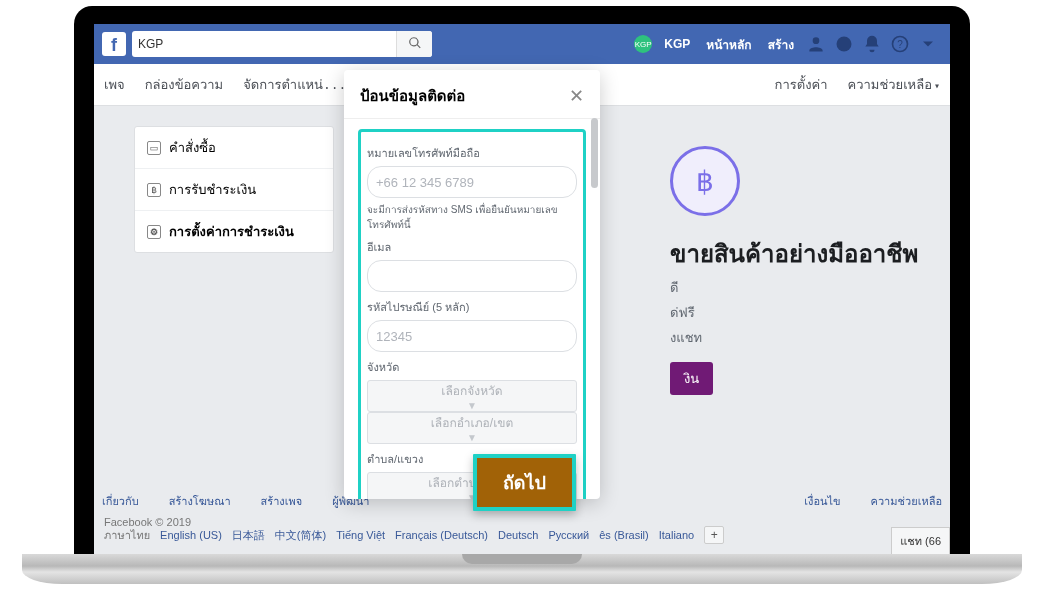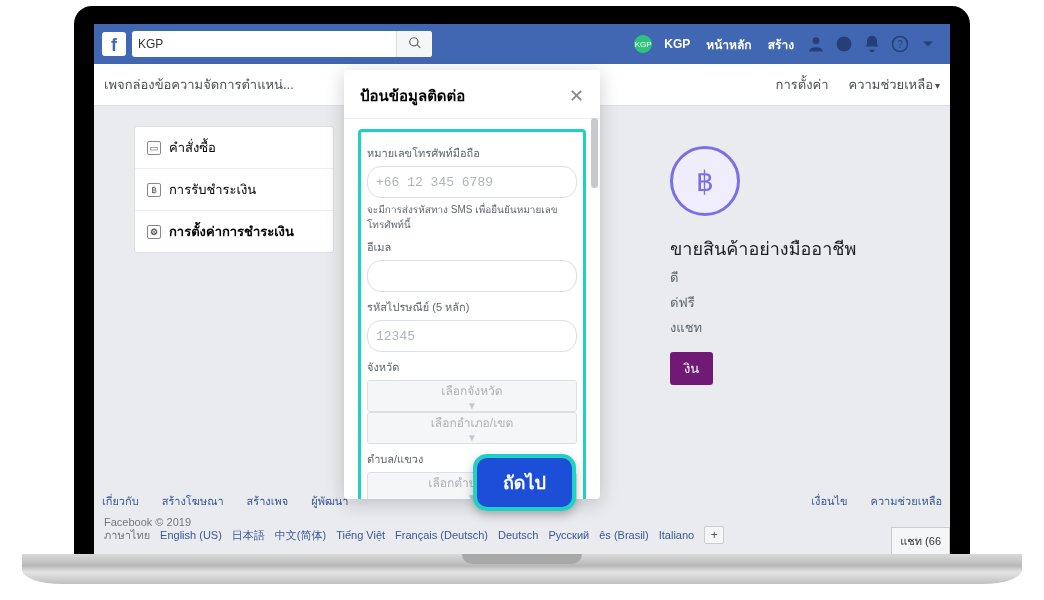--- a/index.html
+++ b/index.html
@@ -93,20 +93,22 @@
 
   
   .subnav {
     height: 42px;
     background:#fff;
     border-bottom:1px solid #dddfe2;
     display:flex; align-items:center;
     padding:16px 10px;
     color:#4b4f56;
     font-size:13px;
+    gap:20px;
+    font-family:Liberation Mono, monospace;
   }
   .subnav .right { margin-left:auto; display:flex; gap:20px; align-items:center;}
   .caret { font-size:10px; margin-left:2px; }
 
   
   .page-body {
     position:absolute; top:82px; left:0; right:0; bottom:0;
   }
   .sidebar {
     position:absolute; left:40px; top:20px; width:200px;
@@ -120,26 +122,26 @@
   
   .promo {
     position:absolute; right:30px; top:40px; width:250px;
     color:#1c1e21;
   }
   .promo-circle {
     width:70px; height:70px; border-radius:50%; border:3px solid #7b6fe8;
     background:#f0eefc; display:flex; align-items:center; justify-content:center;
     font-size:28px; color:#7b6fe8; margin-bottom:18px;
   }
-  .promo-title { font-size:18px; font-weight:normal; margin-bottom:0; }
+  .promo-title { font-size:24px; font-weight:bold; margin-bottom:0; }
   .promo-line { font-size:13px; color:#606770; margin:4px 0; }
   .promo-btn { margin-top:10px; background:#701a75; color:#fff; padding:6px 14px; border-radius:3px; font-size:13px; display:inline-block;}
 
   
-  .footer1 { position:absolute; bottom:44px; left:8px; right:8px; font-size:11px; color:#385898; display:flex; gap:23px;}
+  .footer1 { position:absolute; bottom:44px; left:8px; right:8px; font-size:11px; color:#385898; display:flex; gap:30px;}
   .footer1 .gap { flex:1;}
   .copy { position:absolute; bottom:26px; left:10px; font-size:11px; color:#777;}
   .langs { position:absolute; bottom:10px; left:10px; right:90px; font-size:11px; color:#385898; display:flex; gap:10px; align-items:center;}
   .langs .cur { color:#777; }
   .plus { width:20px; height:18px; border:1px solid #ccc; background:#f5f6f7; color:#555; display:flex; align-items:center; justify-content:center; font-size:12px; border-radius:2px;}
   .chat-tab { position:absolute; bottom:0; right:0; background:#f5f6f7; border:1px solid #ccc; border-bottom:none; padding:4px 8px; font-size:11px; color:#333;}
 
   
   .modal {
     position:absolute; top:46px; left:250px; width:256px;
@@ -150,40 +152,40 @@
   .modal-hd { display:flex; align-items:center; padding:14px 16px 10px; border-bottom:1px solid #eee;}
   .modal-hd h3 { font-size:15px; font-weight:bold; flex:1;}
   .modal-x { font-size:18px; color:#888; cursor:pointer; }
   .modal-body { padding:10px 14px 6px; max-height:380px; overflow:hidden; position:relative;}
   .highlight {
     border:3px solid #1fd1c5; border-radius:4px; padding:6px 6px 2px; margin-bottom:4px;
   }
   .fld-label { font-size:11px; color:#606770; margin:6px 0 4px; }
   .fld-input {
     width:100%; height:32px; border:1px solid #dcdfe3; border-radius:14px;
-    padding:0 8px; font-size:13px; color:#333;font-family:Liberation Mono, monospace;
+    padding:0 8px; font-size:13px; color:#333;
   }
   .fld-input::placeholder { color:#b0b4bb; }
   .hint { font-size:10px; color:#606770; margin:4px 0 6px; }
   .select {
     width:100%; height:32px; border:1px solid #dcdfe3; border-radius:3px;
     background:#f5f6f7; padding:0 8px; font-size:12px; color:#aeb2b8;
     display:flex; align-items:center; justify-content:space-between;flex-direction:column;
   }
   .select .tri { font-size:10px; color:#c4c8cd;}
   .modal-scroll {
     position:absolute; right:2px; top:48px; width:7px; height:300px;
     background:transparent;
   }
   .modal-scroll .thumb{ position:absolute; top:0; width:7px; height:70px; background:#c7c9cc; border-radius:4px;}
 
   .next-btn {
     position:absolute; bottom:-12px; right:24px;
-    background:#1d4ed8; color:#fff; font-size:18px; font-weight:bold;
-    padding:10px 26px; border:4px solid #1fd1c5; border-radius:14px;
+    background:#a16207; color:#fff; font-size:18px; font-weight:bold;
+    padding:10px 26px; border:4px solid #1fd1c5; border-radius:1px;
     box-shadow:0 4px 10px rgba(0,0,0,.25);
   }
 </style>
 </head>
 <body>
 
 <div class="laptop">
   <div class="screen">
 
     <div class="hdr">

